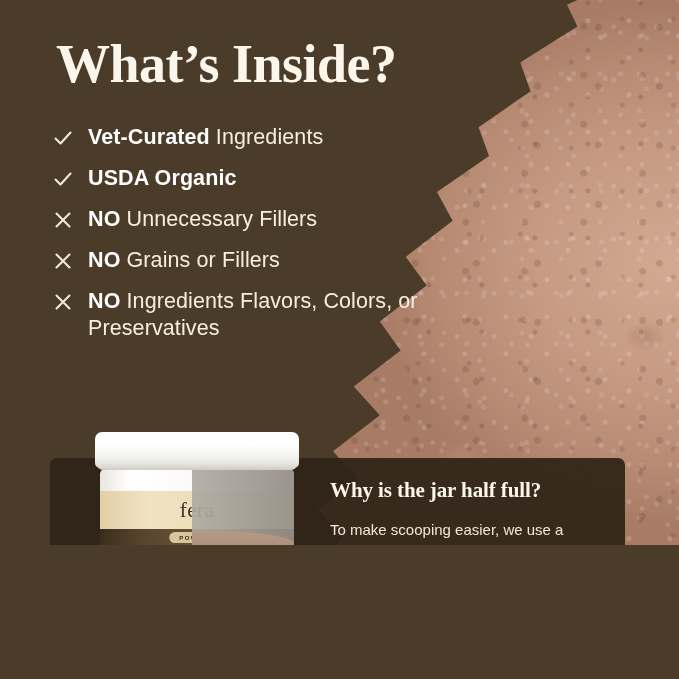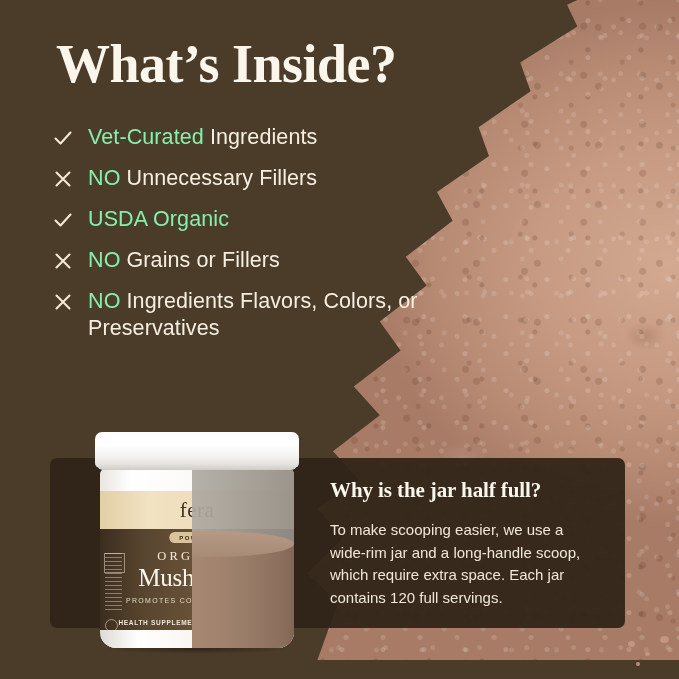--- a/index.html
+++ b/index.html
@@ -2,21 +2,21 @@
 <html><head>
 <meta charset="utf-8">
 <style>
   html,body{margin:0;padding:0;}
   body{
     width:679px;height:679px;overflow:hidden;
     font-family:"Liberation Sans", sans-serif;
     background:#4a3c29;
   }
   #stage{
-    position:relative;width:679px;height:679px;overflow:hidden;
+    position:relative;width:679px;height:545px;overflow:hidden;
     background:#4a3c29;
   }
 
   
   .powder-wrap{position:absolute;inset:0;overflow:hidden;}
   .powder{
     position:absolute;
     left:255px;top:-60px;width:520px;height:720px;
     background:
       radial-gradient(ellipse 30px 22px at 22% 30%, rgba(255,255,255,.16), transparent 60%),
@@ -64,21 +64,21 @@
     margin-bottom:14px;
   }
   .bullet-icon{
     flex:0 0 22px;width:22px;height:24px;margin-top:3px;
   }
   .bullet-icon svg{display:block;width:22px;height:22px;}
   .benefit-text{
     font-size:21.5px;line-height:1.25;color:#f6efe1;font-weight:400;
     letter-spacing:.1px;
   }
-  .benefit-text .strong{font-weight:400;color:#86efac;}
+  .benefit-text .strong{font-weight:700;color:#ffffff;}
 
   
   .info-panel{
     position:absolute;left:50px;top:458px;width:575px;height:170px;
     background:rgba(46,35,23,.93);border-radius:7px;
   }
   .info-card{
     position:absolute;left:330px;top:478px;width:270px;
   }
   .info-title{
@@ -210,33 +210,33 @@
             <path d="M3.5 11.5 L8.5 16.5 L18.5 5.5" fill="none" stroke="#f3e9d6" stroke-width="2.1" stroke-linecap="round" stroke-linejoin="round"></path>
           </svg>
       </span>
       <span class="benefit-text"><span class="strong">Vet-Curated</span><span> Ingredients</span></span>
     </div>
 
 
     <div class="benefit">
       <span class="bullet-icon">
         <svg viewBox="0 0 22 22">
+            <path d="M3.5 11.5 L8.5 16.5 L18.5 5.5" fill="none" stroke="#f3e9d6" stroke-width="2.1" stroke-linecap="round" stroke-linejoin="round"></path>
+          </svg>
+      </span>
+      <span class="benefit-text"><span class="strong">USDA Organic</span><span></span></span>
+    </div>
+
+    <div class="benefit">
+      <span class="bullet-icon">
+        <svg viewBox="0 0 22 22">
             <path d="M4.5 4.5 L17.5 17.5 M17.5 4.5 L4.5 17.5" fill="none" stroke="#f3e9d6" stroke-width="2.1" stroke-linecap="round"></path>
           </svg>
       </span>
       <span class="benefit-text"><span class="strong">NO</span><span> Unnecessary Fillers</span></span>
-    </div>
-
-    <div class="benefit">
-      <span class="bullet-icon">
-        <svg viewBox="0 0 22 22">
-            <path d="M3.5 11.5 L8.5 16.5 L18.5 5.5" fill="none" stroke="#f3e9d6" stroke-width="2.1" stroke-linecap="round" stroke-linejoin="round"></path>
-          </svg>
-      </span>
-      <span class="benefit-text"><span class="strong">USDA Organic</span><span></span></span>
     </div>
 
     <div class="benefit">
       <span class="bullet-icon">
         <svg viewBox="0 0 22 22">
             <path d="M4.5 4.5 L17.5 17.5 M17.5 4.5 L4.5 17.5" fill="none" stroke="#f3e9d6" stroke-width="2.1" stroke-linecap="round"></path>
           </svg>
       </span>
       <span class="benefit-text"><span class="strong">NO</span><span> Grains or Fillers</span></span>
     </div>

